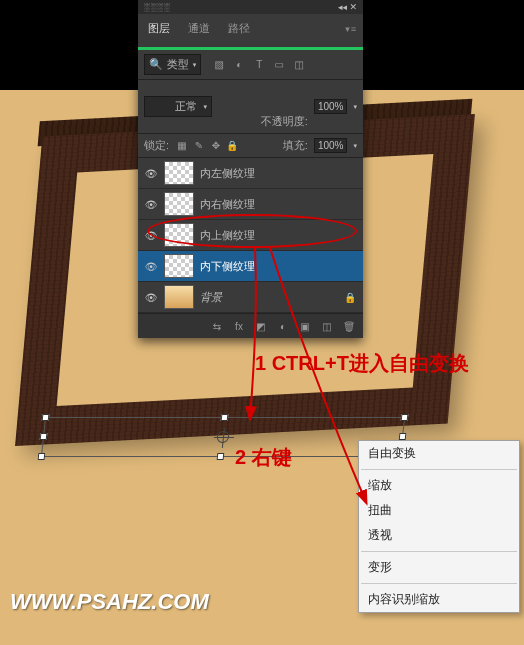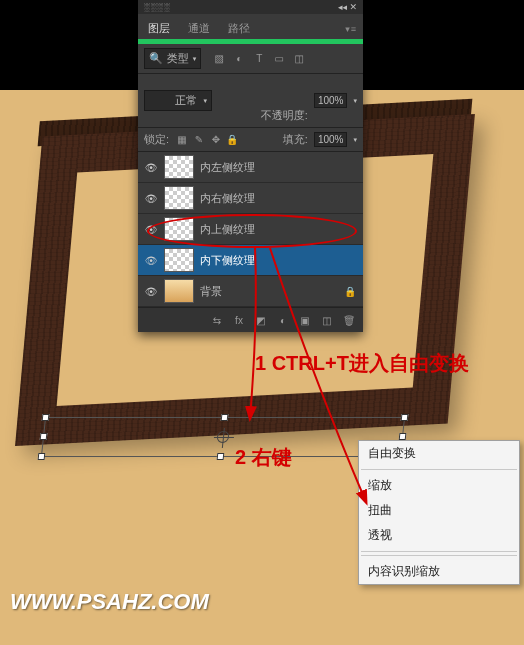--- a/index.html
+++ b/index.html
@@ -54,21 +54,21 @@
   svg.arrows { position: absolute; left: 0; top: 0; pointer-events: none; }
 
   
   .panel {
     position: absolute; left: 138px; top: 0; width: 225px;
     background: #3a3a3a; color: #bcbcbc; font-size: 11px;
     box-shadow: 0 4px 10px rgba(0,0,0,0.6);
   }
   .panel-top { display:flex; align-items:center; justify-content:space-between; padding: 2px 6px; background:#2d2d2d; height:14px;}
   .panel-top .dots { font-size: 8px; letter-spacing:1px;}
-  .tabs { display: flex; padding: 4px 6px 0; gap: 10px; background:#3a3a3a; border-bottom:5px solid #22c55e;}
+  .tabs { display: flex; padding: 4px 6px 8px; gap: 10px; background:#3a3a3a; border-bottom:3px solid #22c55e;}
   .tab { color:#9a9a9a; padding:3px 4px;}
   .tab.active { color:#ddd; }
   .tabs .stripes { margin-left:auto; color:#888; font-size:9px; letter-spacing:1px; align-self:center;}
   .row { display:flex; align-items:center; padding:4px 6px; gap:6px; }
   .search-row { border-bottom:1px solid #222;}
   .sel { background:#2a2a2a; border:1px solid #1a1a1a; color:#bbb; padding:2px 4px; font-size:11px; display:flex; align-items:center; gap:4px;}
   .sel .arr { font-size: 7px;}
   .iconbtn { width:16px; height:16px; display:flex; align-items:center; justify-content:center; color:#999; font-size:10px;}
   .icons-row { display:flex; gap:4px; margin-left:4px;}
   .mode-row, .lock-row { border-bottom:1px solid #222;}
@@ -82,21 +82,21 @@
   .eye { width:14px; text-align:center; color:#ccc; font-size:10px;}
   .thumb { width:30px; height:24px; border:1px solid #555; background:#fff; position:relative; overflow:hidden;}
   .thumb.trans {
     background-image:
       linear-gradient(45deg,#ccc 25%,transparent 25%,transparent 75%,#ccc 75%),
       linear-gradient(45deg,#ccc 25%,transparent 25%,transparent 75%,#ccc 75%);
     background-size:8px 8px; background-position:0 0,4px 4px; background-color:#fff;
   }
   .thumb.bg { background: linear-gradient(#f6dca7,#d9a35a);}
   .layer .ltxt { font-size:11px;}
-  .layer .ltxt.italic { }
+  .layer .ltxt.italic { font-style: italic;}
   .lock-ind { margin-left:auto; font-size:10px;}
   .panel-footer { display:flex; justify-content:flex-end; gap:6px; padding:4px 6px; background:#333; border-top:1px solid #222;}
   .panel-footer span { width:16px; height:16px; display:inline-flex; align-items:center; justify-content:center; color:#999; font-size:10px;}
 
   
   .ring { position:absolute; border:2px solid #d40000; border-radius:50%; pointer-events:none;}
   .ring1 { left:147px; top:214px; width:210px; height:34px;}
   .ring2 { left:358px; top:500px; width:108px; height:28px;}
 
   
@@ -218,20 +218,21 @@
 <div class="ring ring1"></div>
 <div class="ring ring2"></div>
 
 <div class="ctx" id="ctx">
     <div class="item">自由变换</div>
     <div class="sep"></div>
     <div class="item">缩放</div>
     <div class="item">扭曲</div>
     <div class="item">透视</div>
     <div class="sep"></div>
+    <div class="item">变形</div>
     <div class="sep"></div>
     <div class="item">内容识别缩放</div>
   </div>
 
 <svg class="arrows" width="524" height="645">
   <defs>
     <marker id="ah" markerWidth="10" markerHeight="10" refX="6" refY="3" orient="auto">
       <path d="M0,0 L0,6 L8,3 z" fill="#d40000"></path>
     </marker>
   </defs>

